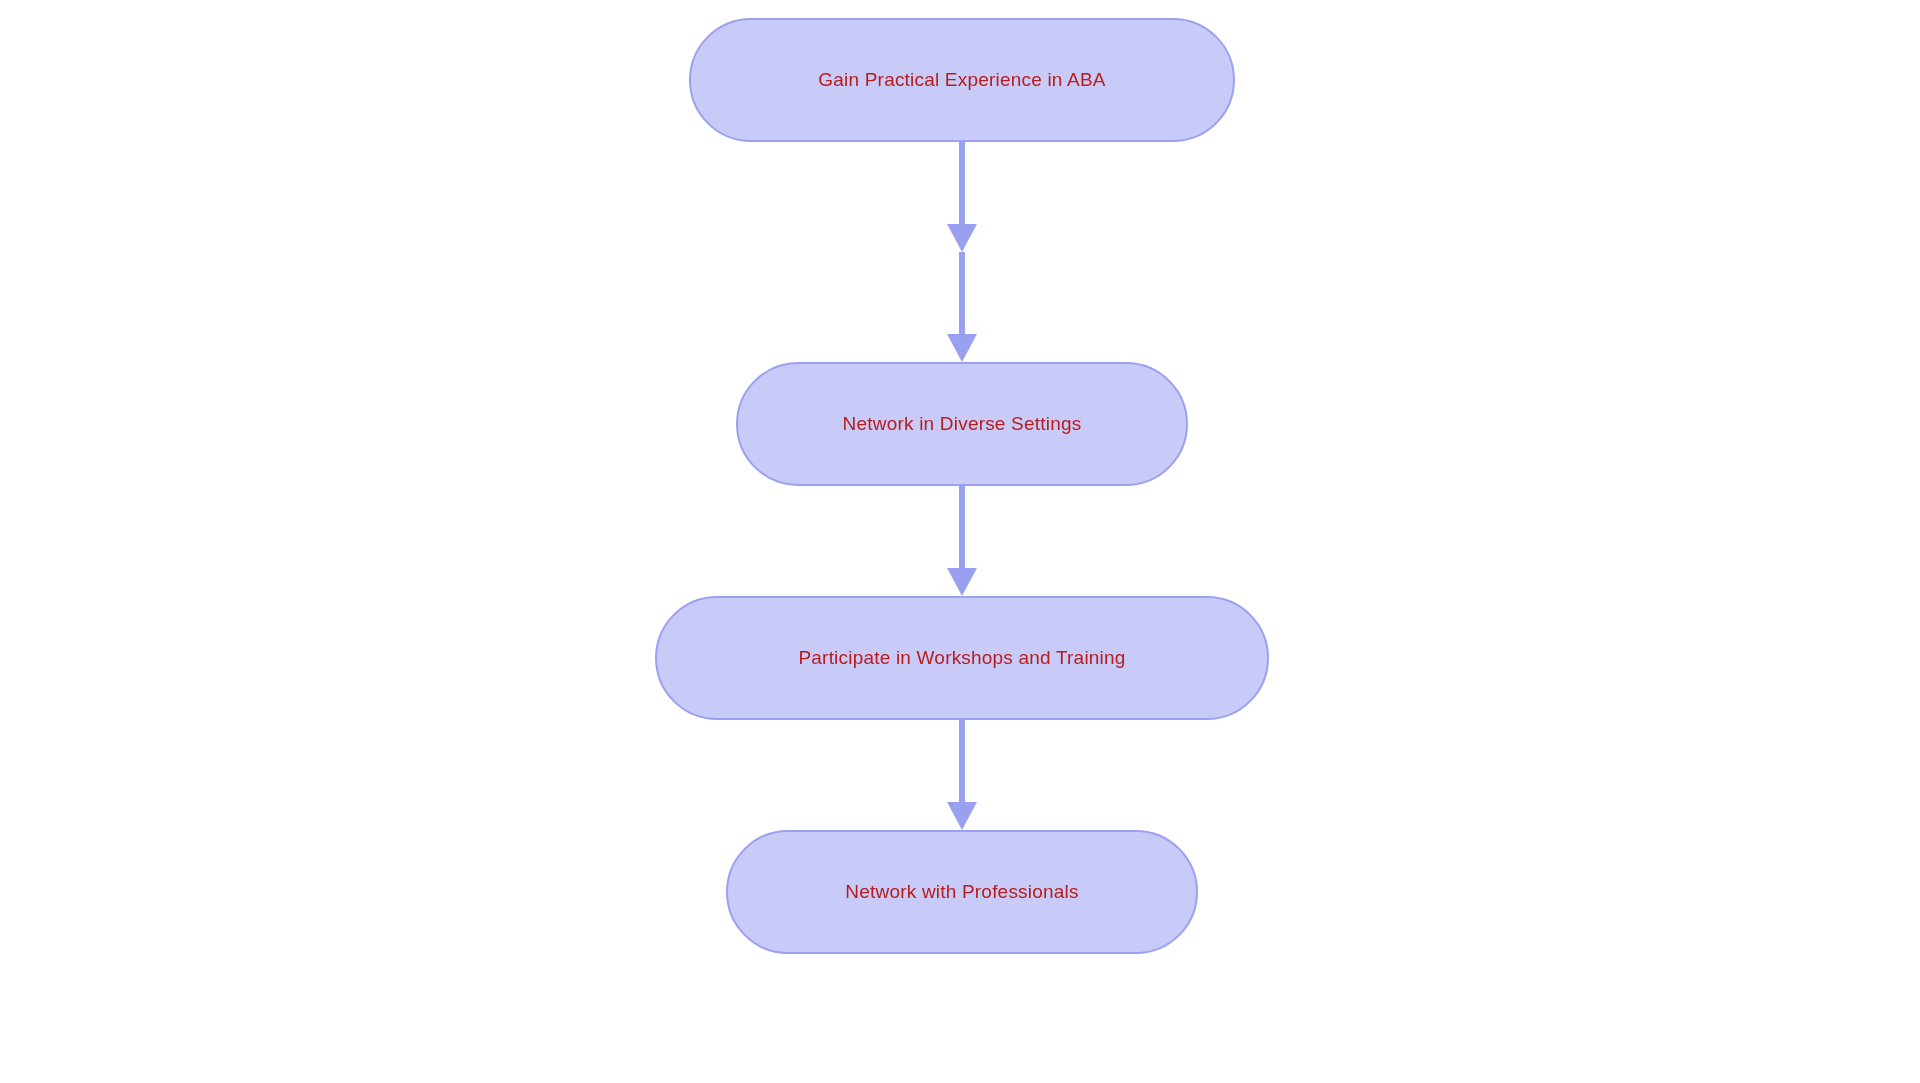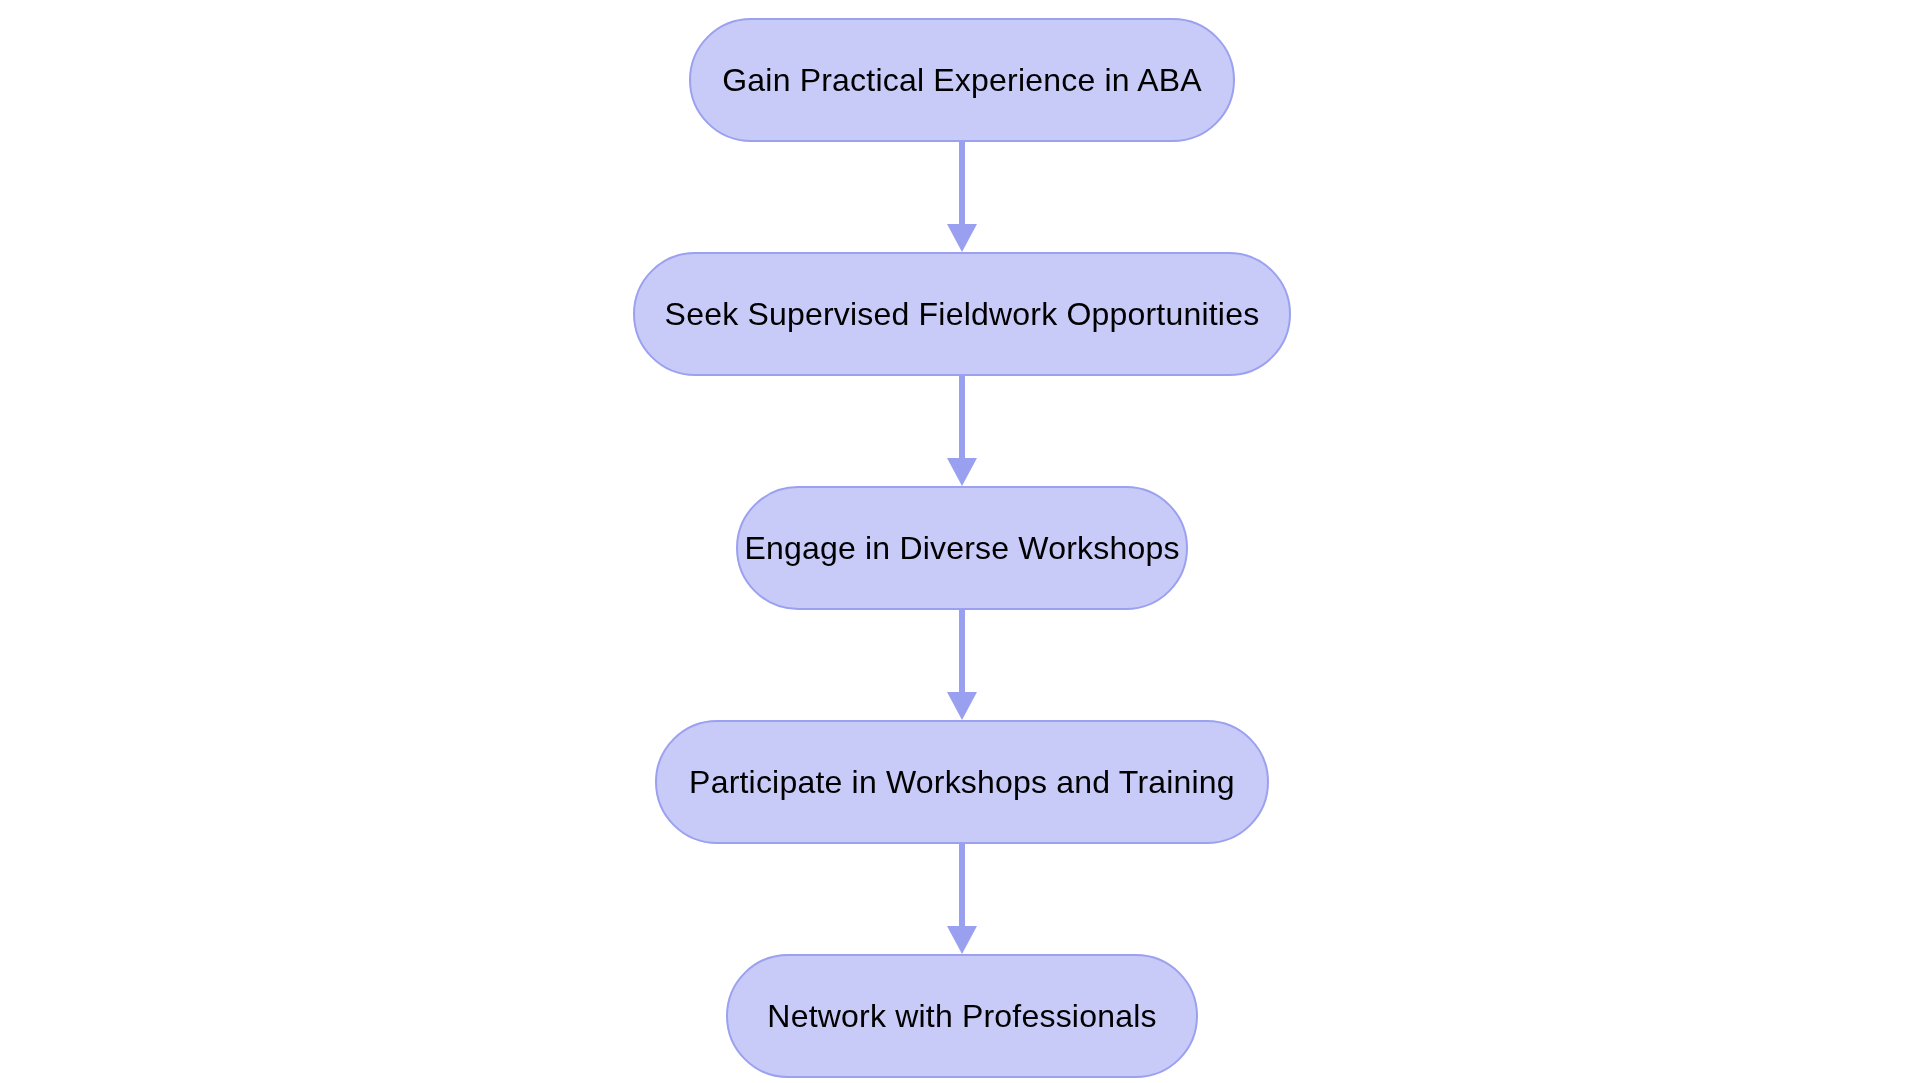--- a/index.html
+++ b/index.html
@@ -31,22 +31,22 @@
     height: 124px;
     border-radius: 62px;
     background: #c8caf8;
     border: 2px solid #9ba1f0;
     display: flex;
     align-items: center;
     justify-content: center;
     white-space: nowrap;
   }
   .node .label {
-    color: #000000;
-    font-size: 32px;
+    color: #b91c1c;
+    font-size: 19px;
     letter-spacing: 0.2px;
   }
   .n1 { width: 546px; }
   .n2 { width: 658px; }
   .n3 { width: 452px; }
   .n4 { width: 614px; text-align: right; }
   .n5 { width: 472px; }
   .arrow {
     height: 110px;
     display: flex;
@@ -74,31 +74,28 @@
 
     <div class="node n1">
       <span class="label">Gain Practical Experience in ABA</span>
     </div>
 
     <div class="arrow">
       <div class="line"></div>
       <div class="head"></div>
     </div>
 
-    <div class="node n2">
-      <span class="label">Seek Supervised Fieldwork Opportunities</span>
-    </div>
 
     <div class="arrow">
       <div class="line"></div>
       <div class="head"></div>
     </div>
 
     <div class="node n3">
-      <span class="label">Engage in Diverse Workshops</span>
+      <span class="label">Network in Diverse Settings</span>
     </div>
 
     <div class="arrow">
       <div class="line"></div>
       <div class="head"></div>
     </div>
 
     <div class="node n4">
       <span class="label">Participate in Workshops and Training</span>
     </div>

